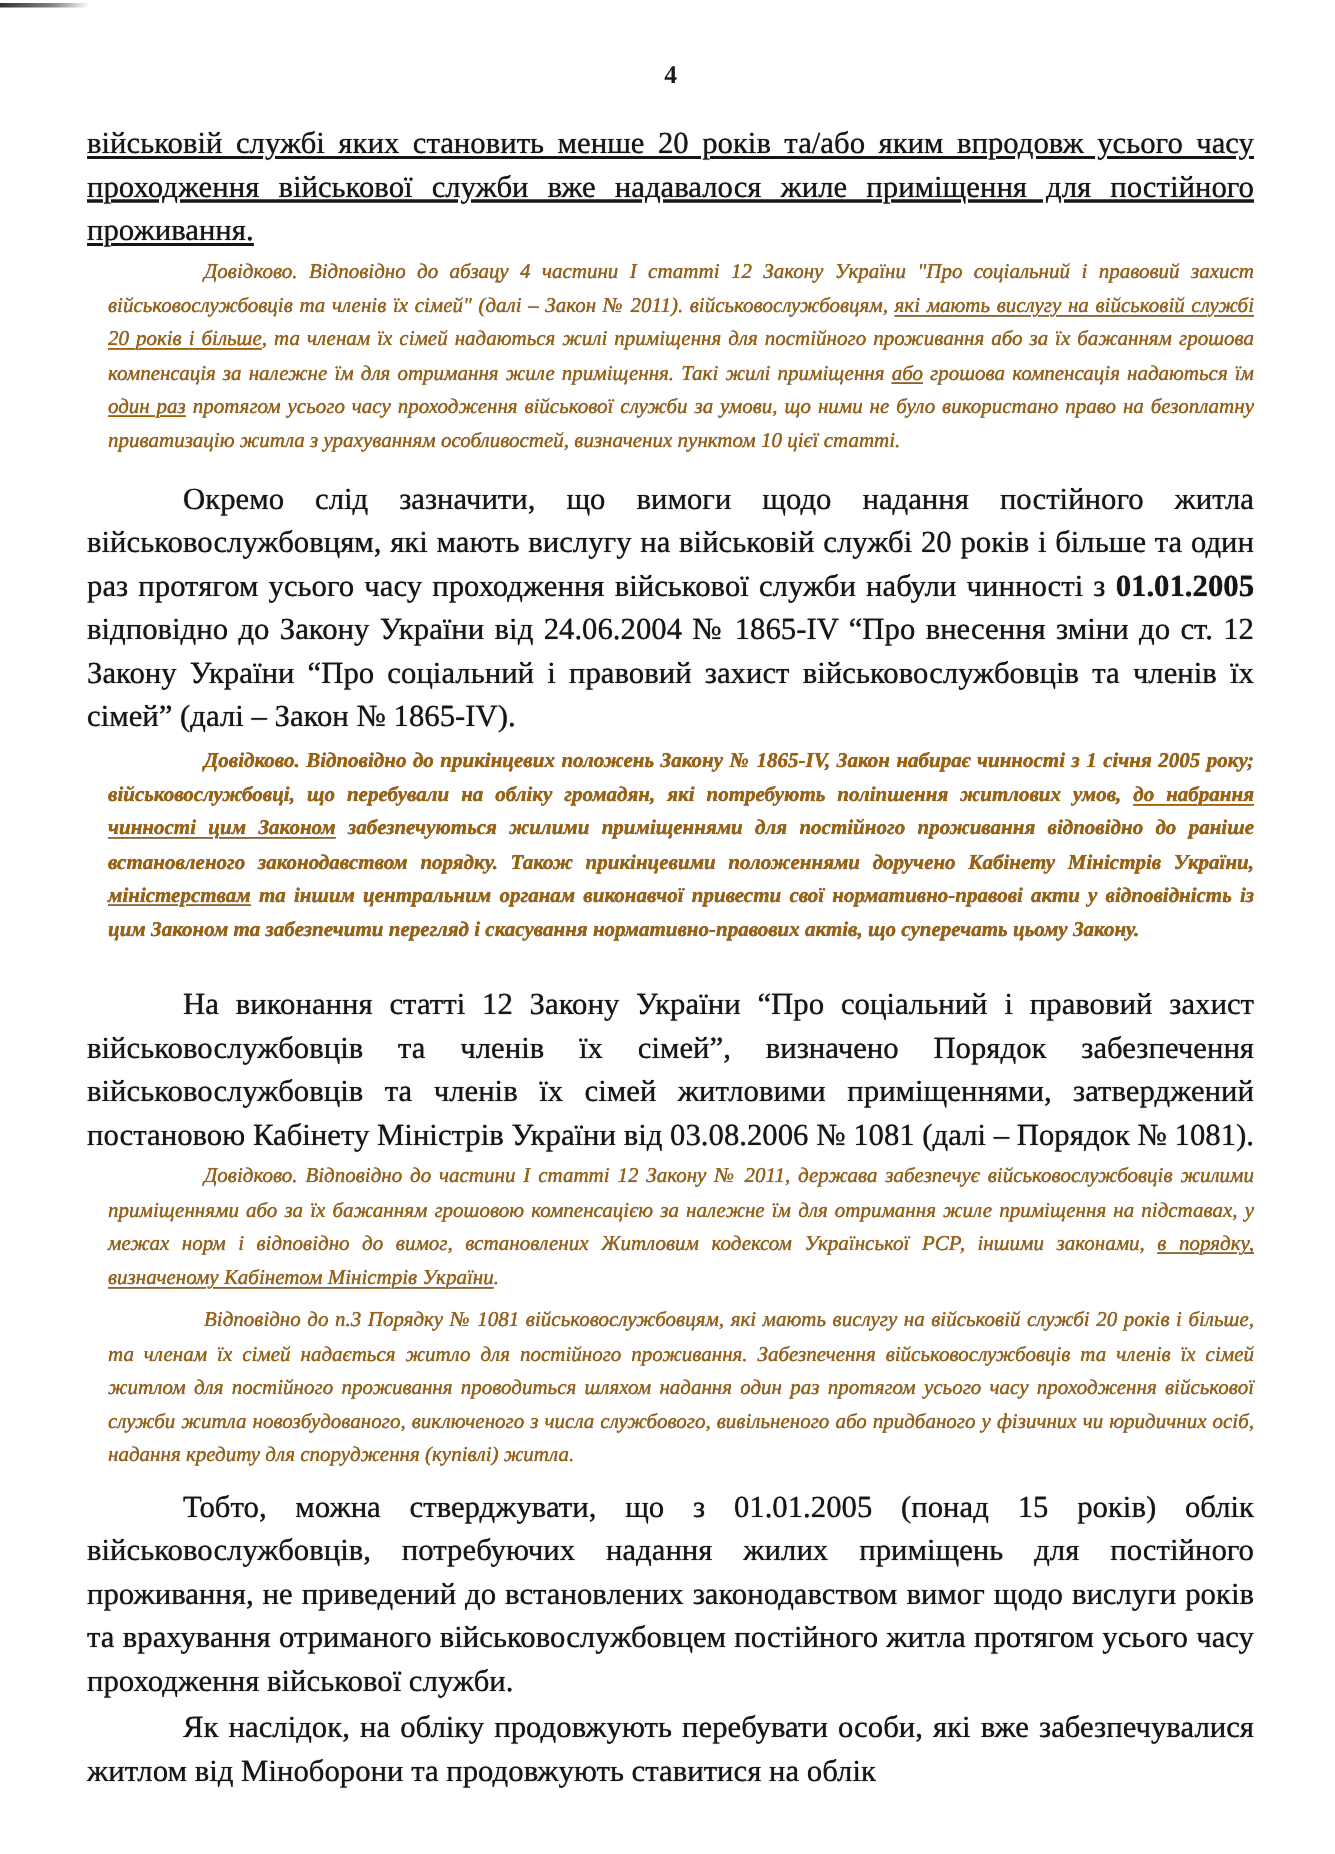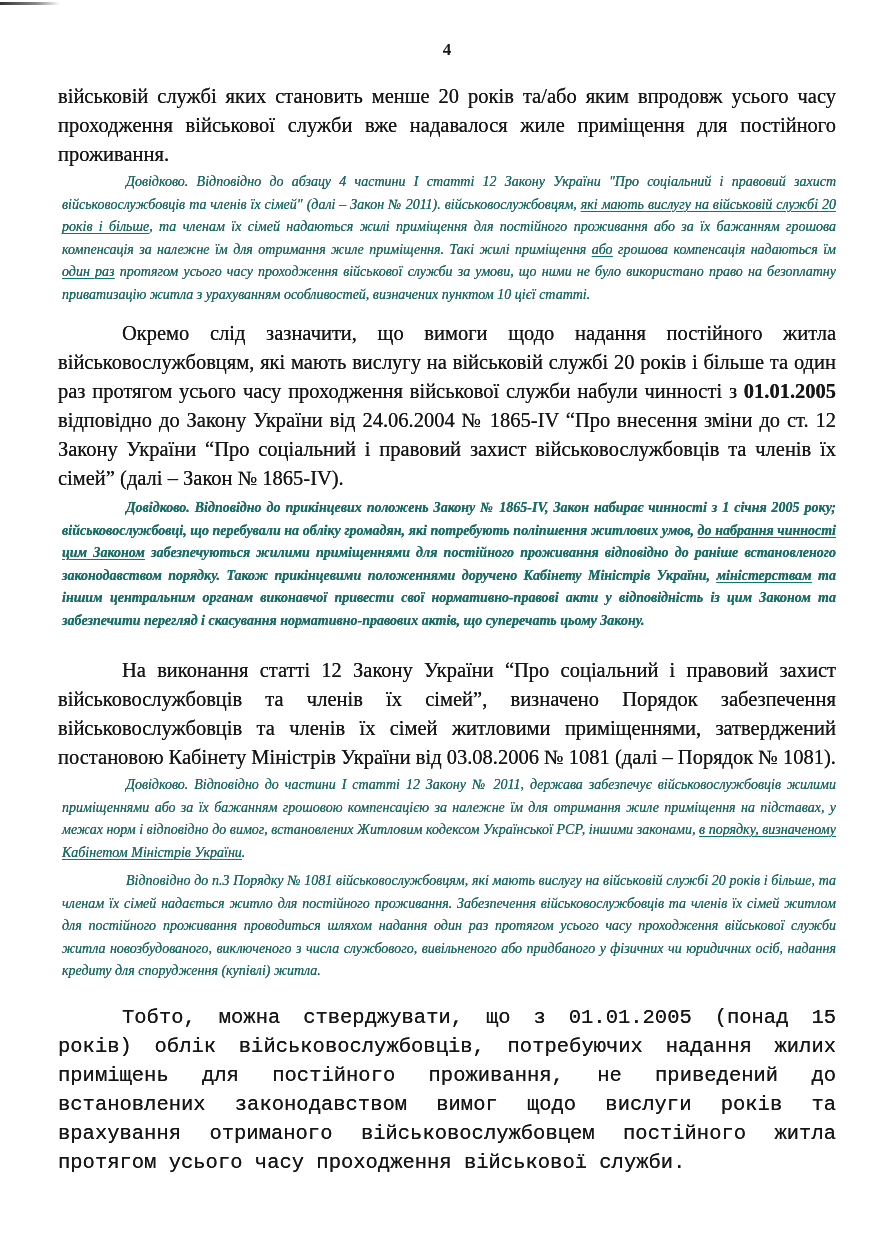--- a/index.html
+++ b/index.html
@@ -41,33 +41,33 @@
       text-shadow: 0 0 0.6px #222;
     }
     .p-main.indent { text-indent: 64px; }
     .p-note {
       font-family: "Liberation Serif", serif;
       font-style: italic;
       font-size: 14px;
       line-height: 22.5px;
       text-align: justify;
       text-indent: 64px;
-      margin: 2px 0 6px 4px;
-      color: #0f766e;
+      margin: 2px 0 6px 14px;
+      color: #a16207;
       text-shadow: 0 0 0.5px #333;
     }
     .p-note u, .p-main u { text-decoration-thickness: 1.3px; text-underline-offset: 2px; }
     b.date { font-weight: bold; }
-    #p1 { margin-top: 0; }
+    #p1 { margin-top: 0; text-decoration: underline; }
     #p2 { margin-top: 13px; }
     #n2 { margin-top: 4px; font-weight: bold; }
     #p3 { margin-top: 24px; }
     #n3 { margin-top: 2px; }
     #n4 { margin-top: 2px; }
-    #p4 { margin-top: 20px; font-family: Liberation Mono, monospace; }
+    #p4 { margin-top: 8px; }
     #p5 { margin-top: 2px; }
   </style>
 </head>
 <body>
 
 <div class="scan-edge"></div>
 
 <div class="page">
 
   <div class="page-number">4</div>
@@ -81,14 +81,15 @@
   <p id="n2" class="p-note"><span>Довідково. Відповідно до прикінцевих положень Закону № 1865-IV, Закон набирає чинності з 1 січня 2005 року; військовослужбовці, що перебували на обліку громадян, які потребують поліпшення житлових умов, </span><u>до набрання чинності цим Законом</u><span> забезпечуються жилими приміщеннями для постійного проживання відповідно до раніше встановленого законодавством порядку. Також прикінцевими положеннями доручено Кабінету Міністрів України, </span><u>міністерствам</u><span> та іншим центральним органам виконавчої привести свої нормативно-правові акти у відповідність із цим Законом та забезпечити перегляд і скасування нормативно-правових актів, що суперечать цьому Закону.</span></p>
 
   <p id="p3" class="p-main indent">На виконання статті 12 Закону України “Про соціальний і правовий захист військовослужбовців та членів їх сімей”, визначено Порядок забезпечення військовослужбовців та членів їх сімей житловими приміщеннями, затверджений постановою Кабінету Міністрів України від 03.08.2006 № 1081 (далі – Порядок № 1081).</p>
 
   <p id="n3" class="p-note"><span>Довідково. Відповідно до частини I статті 12 Закону № 2011, держава забезпечує військовослужбовців жилими приміщеннями або за їх бажанням грошовою компенсацією за належне їм для отримання жиле приміщення на підставах, у межах норм і відповідно до вимог, встановлених Житловим кодексом Української РСР, іншими законами, </span><u>в порядку, визначеному Кабінетом Міністрів України</u><span>.</span></p>
 
   <p id="n4" class="p-note">Відповідно до п.3 Порядку № 1081 військовослужбовцям, які мають вислугу на військовій службі 20 років і більше, та членам їх сімей надається житло для постійного проживання. Забезпечення військовослужбовців та членів їх сімей житлом для постійного проживання проводиться шляхом надання один раз протягом усього часу проходження військової служби житла новозбудованого, виключеного з числа службового, вивільненого або придбаного у фізичних чи юридичних осіб, надання кредиту для спорудження (купівлі) житла.</p>
 
   <p id="p4" class="p-main indent">Тобто, можна стверджувати, що з 01.01.2005 (понад 15 років) облік військовослужбовців, потребуючих надання жилих приміщень для постійного проживання, не приведений до встановлених законодавством вимог щодо вислуги років та врахування отриманого військовослужбовцем постійного житла протягом усього часу проходження військової служби.</p>
 
+  <p id="p5" class="p-main indent">Як наслідок, на обліку продовжують перебувати особи, які вже забезпечувалися житлом від Міноборони та продовжують ставитися на облік</p>
 
 </div>
 
 </body></html>

